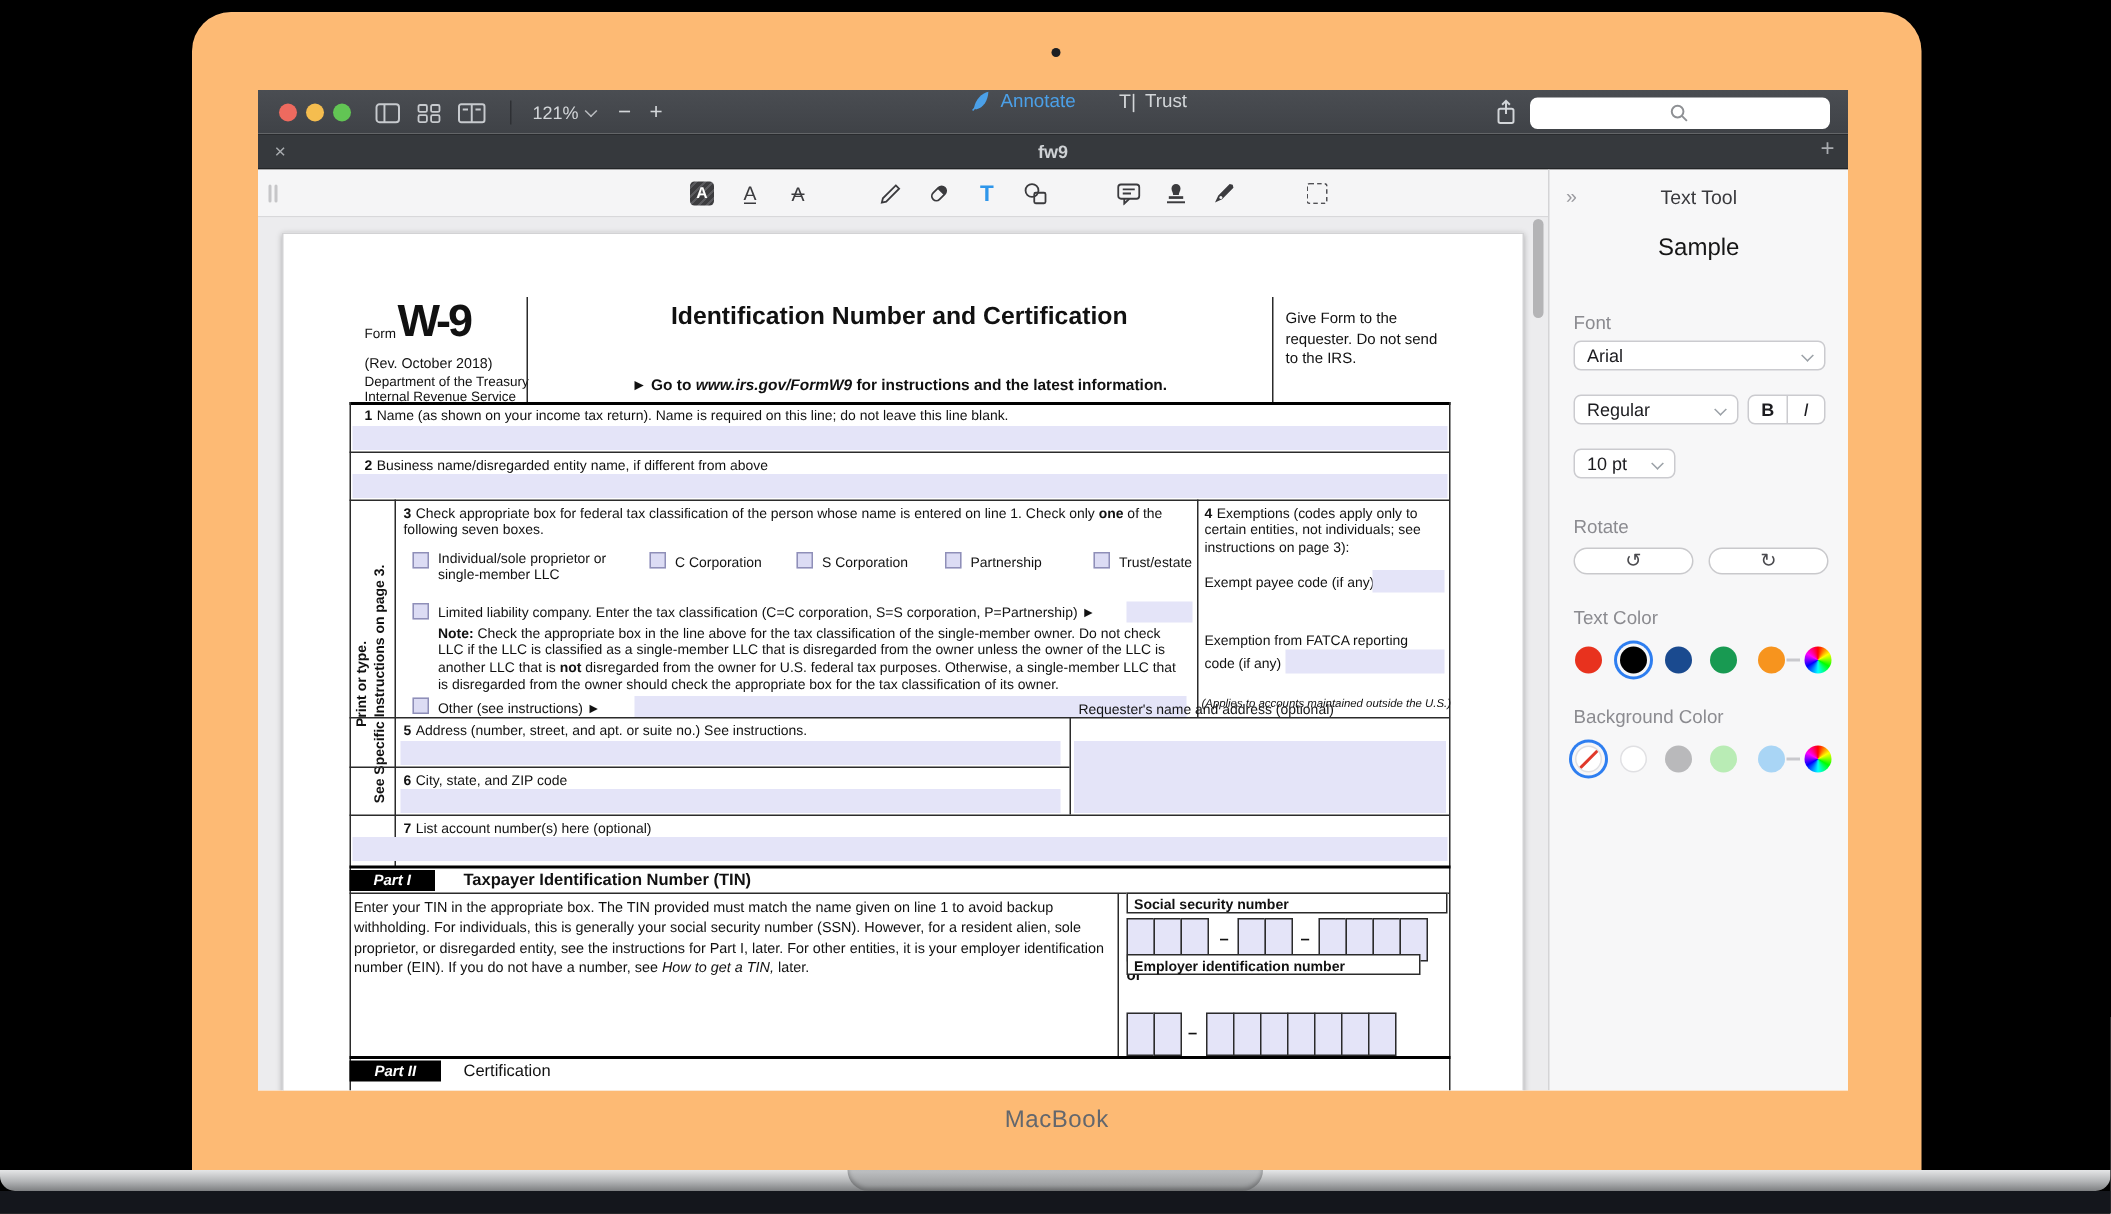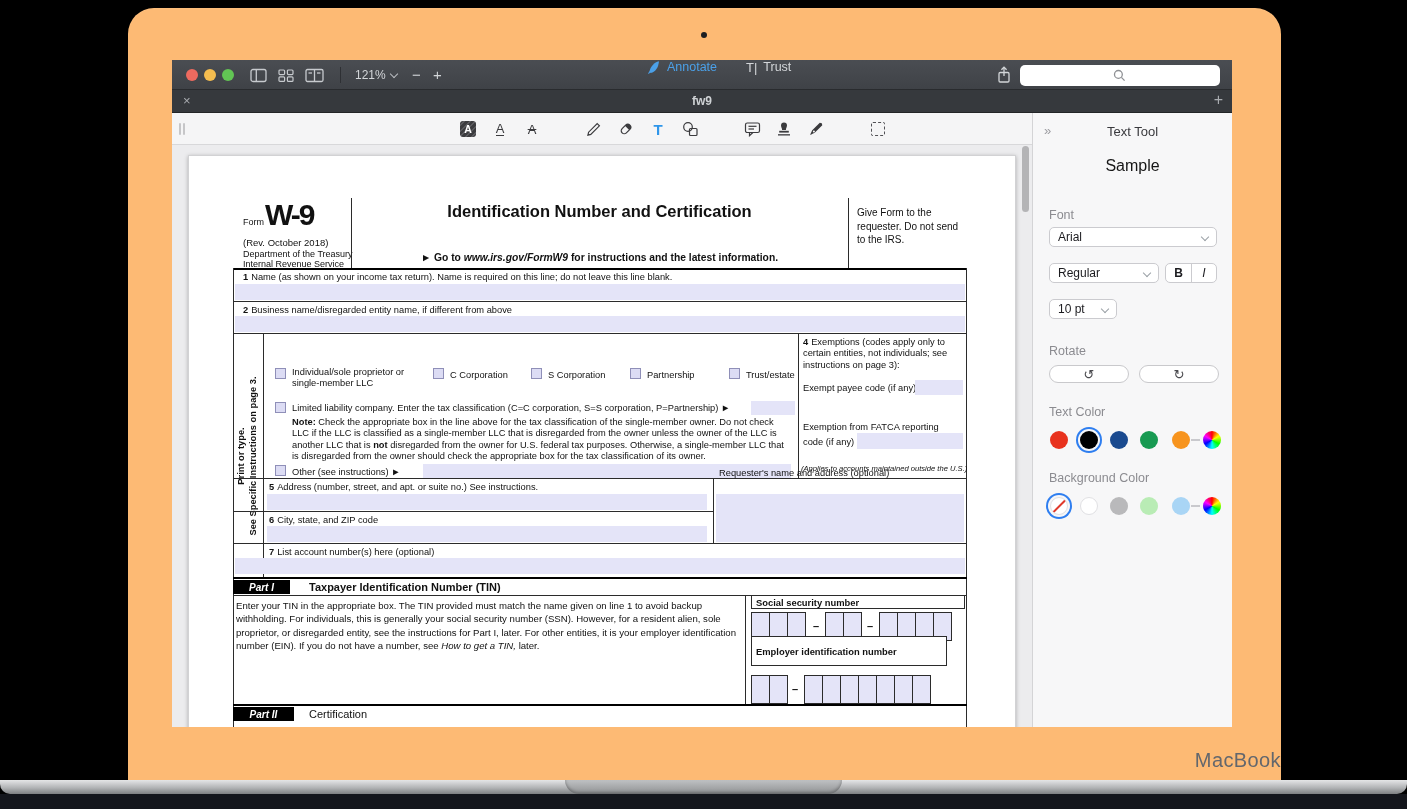--- a/index.html
+++ b/index.html
@@ -1,21 +1,21 @@
 <!DOCTYPE html>
 <html><head>
 <meta charset="utf-8">
 <style>
   html,body{margin:0;padding:0;width:1407px;height:809px;background:#000;overflow:hidden}
   *{box-sizing:border-box}
   .stage{position:relative;width:1407px;height:809px;background:#000;font-family:"Liberation Sans",sans-serif}
   
   .laptop{position:absolute;left:128px;top:8px;width:1153px;height:772px;background:#fdba74;border-radius:26px 26px 0 0;box-shadow:inset 0 1px 2px rgba(255,255,255,.07)}
   .camera{position:absolute;left:573px;top:24px;width:6px;height:6px;border-radius:50%;background:#1c1e22}
-  .brand{position:absolute;left:0;right:0;bottom:8px;text-align:right;color:#63676d;font-size:20px;letter-spacing:.4px}
+  .brand{position:absolute;left:0;right:0;bottom:24px;text-align:center;color:#63676d;font-size:16px;letter-spacing:.4px}
   .hinge{position:absolute;left:0;top:780px;width:1407px;height:14px;background:linear-gradient(180deg,#e5e6e7,#b2b4b6 55%,#7e8082);border-radius:0 0 10px 10px}
   .notch{position:absolute;left:565px;top:0;width:277px;height:14px;background:linear-gradient(180deg,#bfc1c3,#8f9193);border-radius:0 0 16px 16px;box-shadow:inset 0 -2px 3px rgba(0,0,0,.28)}
   .below{position:absolute;left:0;top:794px;width:1407px;height:15px;background:#14161c}
   
   .screen{position:absolute;left:44px;top:52px;width:1060px;height:667px;background:#fff;display:flex;flex-direction:column;overflow:hidden}
   .toolbar{position:relative;height:30px;background:linear-gradient(#4a4d52,#3f4247);border-bottom:1px solid #292b2e;flex:none}
   .tl{position:absolute;top:9px;width:12px;height:12px;border-radius:50%}
   .tbtxt{color:#d3d6d9;font-size:12px;position:absolute}
   .sep{position:absolute;left:168px;top:7px;width:1px;height:16px;background:#2e3034}
   .chev-dn{display:inline-block;width:6px;height:6px;border-right:1.4px solid #b9bcc0;border-bottom:1.4px solid #b9bcc0;transform:rotate(45deg);margin-left:5px;vertical-align:2px}
@@ -271,20 +271,21 @@
               <span class="vline" style="left:74px;top:177px;height:245px"></span>
 
               <div class="lbl" style="left:54px;top:116px"><span class="num">1</span><span>Name (as shown on your income tax return). Name is required on this line; do not leave this line blank.</span></div>
               <div class="field" style="left:46px;top:128px;width:730px;height:16px"></div>
               <span class="hline" style="left:44px;top:145px;width:733px"></span>
 
               <div class="lbl" style="left:54px;top:149px"><span class="num">2</span><span>Business name/disregarded entity name, if different from above</span></div>
               <div class="field" style="left:46px;top:160px;width:730px;height:16px"></div>
               <span class="hline" style="left:44px;top:177px;width:733px"></span>
 
+              <div class="lblw" style="left:80px;top:181px;width:522px"><span class="num">3</span><span><span>Check appropriate box for federal tax classification of the person whose name is entered on line 1. Check only </span><span class="b">one</span><span> of the following seven boxes.</span></span></div>
 
               <span class="cb" style="left:86px;top:212px"></span>
               <div class="lblw" style="left:103px;top:211px">
                   <div>Individual/sole proprietor or</div>
                   <div>single-member LLC</div>
                 </div>
               <span class="cb" style="left:244px;top:212px"></span>
               <span class="lbl" style="left:261px;top:214px">C Corporation</span>
               <span class="cb" style="left:342px;top:212px"></span>
               <span class="lbl" style="left:359px;top:214px">S Corporation</span>
@@ -350,21 +351,21 @@
               <span class="lbl" style="left:678px;top:464px;font-size:11px;font-weight:bold">–</span>
               <div class="cellrow" style="left:690px;top:456px">
                   <span class="cell"></span>
                   <span class="cell"></span>
                   <span class="cell"></span>
                   <span class="cell"></span>
                 </div>
 
               <span class="lbl" style="left:562px;top:489px;font-size:10px;font-weight:bold">or</span>
 
-              <div class="boxlabel" style="left:562px;top:480px;width:196px;height:30px">Employer identification number</div>
+              <div class="boxlabel" style="left:562px;top:480px;width:196px;height:14px">Employer identification number</div>
               <div class="cellrow" style="left:562px;top:519px">
                   <span class="cell"></span>
                   <span class="cell"></span>
                 </div>
               <span class="lbl" style="left:603px;top:527px;font-size:11px;font-weight:bold">–</span>
               <div class="cellrow" style="left:615px;top:519px">
                   <span class="cell"></span>
                   <span class="cell"></span>
                   <span class="cell"></span>
                   <span class="cell"></span>

